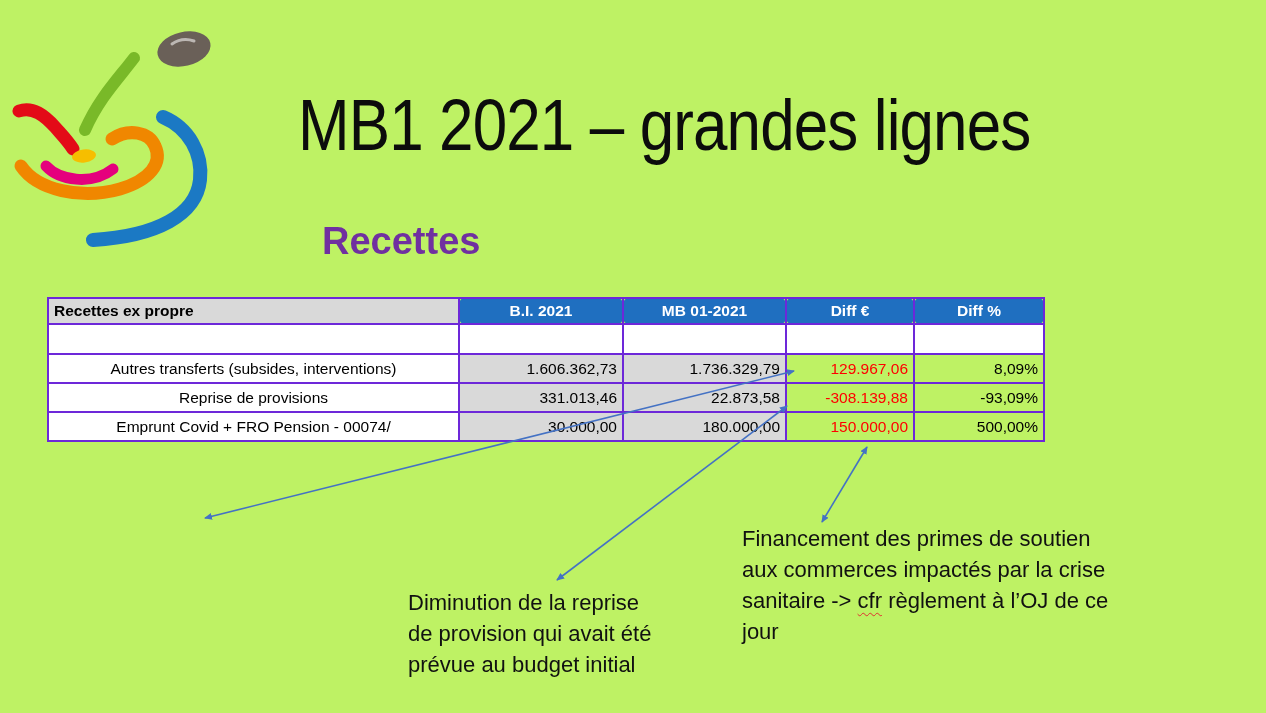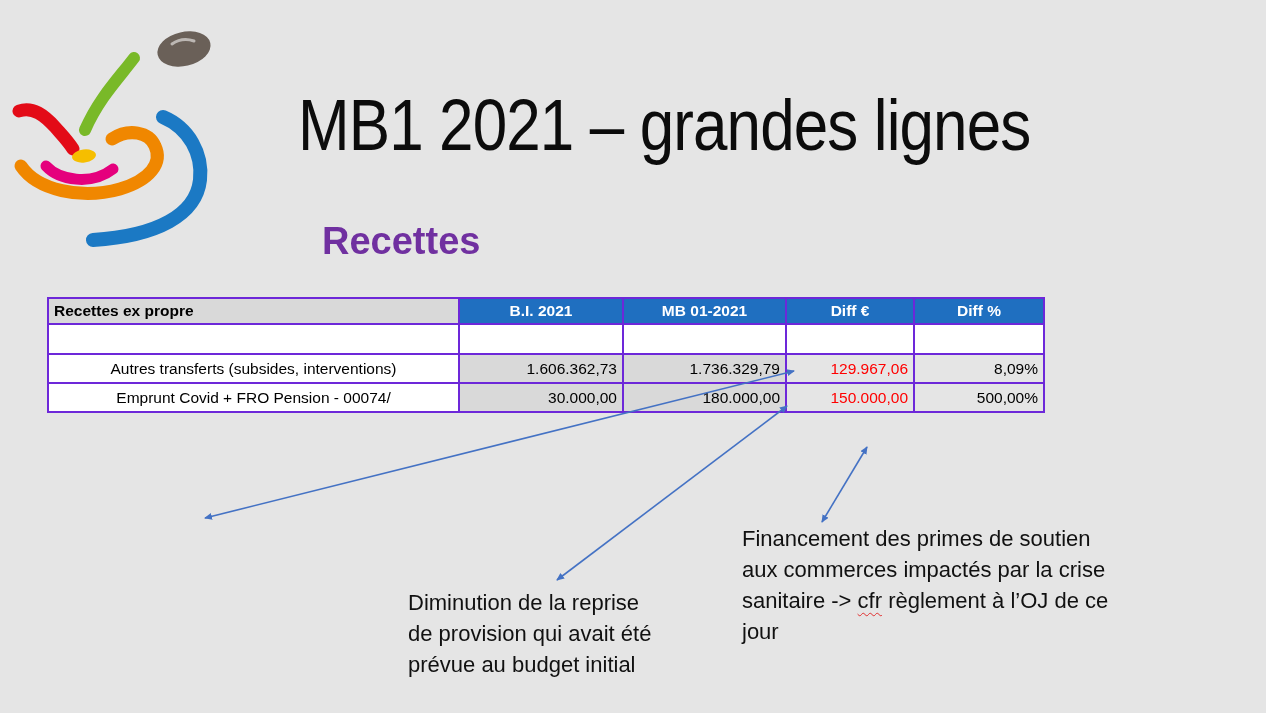--- a/index.html
+++ b/index.html
@@ -1,19 +1,19 @@
 <!DOCTYPE html>
 <html><head>
 <meta charset="utf-8">
 <style>
   html,body{margin:0;padding:0;background:#fff;}
   .slide{
     position:relative;
     width:1266px;height:713px;
-    background:#e5e5e5;
+    background:#bef264;
     overflow:hidden;
     font-family:"Liberation Sans", sans-serif;
   }
   
   .logo{position:absolute;left:5px;top:8px;width:225px;height:245px;}
   
   .title{
     position:absolute;left:298px;top:84px;
     font-size:72px;color:#0c0c0c;white-space:nowrap;
     letter-spacing:-1px;
@@ -31,21 +31,21 @@
   }
   table.budget th, table.budget td{
     border:2px solid #6d28d9;
     padding:0 5px;
     overflow:hidden;white-space:nowrap;
   }
   table.budget th{height:24px;}
   table.budget td{height:27px;}
   tr.empty-row td{height:28px;background:#fff;}
   th.label-head{background:#d9d9d9;text-align:left;font-weight:bold;}
-  th.blue-head{background:#1f6fc0;color:#fff;text-align:center;font-weight:bold;}
+  th.blue-head{background:#1f6fc0;color:#fff;text-align:center;font-weight:bold;border-radius:6px;}
   td.row-label{text-align:center;background:#fff;}
   td.num{text-align:right;margin-top:32px;}
   td.gray{background:#d9d9d9;}
   td.red{color:#ff0000;}
   
   .note{
     position:absolute;
     font-size:22px;line-height:31px;color:#111;
     white-space:nowrap;
   }
@@ -113,20 +113,27 @@
       <td></td>
     </tr>
     <tr>
       <td class="row-label">Autres transferts (subsides, interventions)</td>
       <td class="num gray">1.606.362,73</td>
       <td class="num gray">1.736.329,79</td>
       <td class="num red">129.967,06</td>
       <td class="num">8,09%</td>
     </tr>
     <tr>
+      <td class="row-label">Reprise de provisions</td>
+      <td class="num gray">331.013,46</td>
+      <td class="num gray">22.873,58</td>
+      <td class="num red">-308.139,88</td>
+      <td class="num">-93,09%</td>
+    </tr>
+    <tr>
       <td class="row-label">Emprunt Covid + FRO Pension - 00074/</td>
       <td class="num gray">30.000,00</td>
       <td class="num gray">180.000,00</td>
       <td class="num red">150.000,00</td>
       <td class="num">500,00%</td>
     </tr>
   </tbody>
     </table>
 
 

